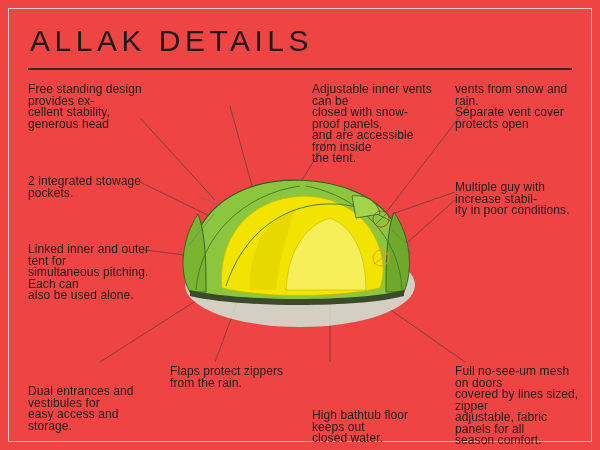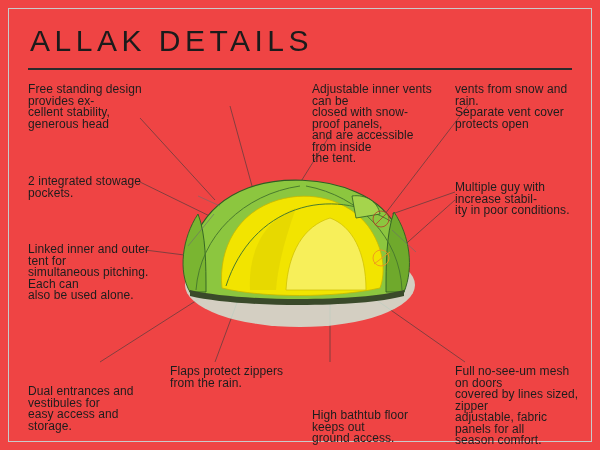--- a/index.html
+++ b/index.html
@@ -160,21 +160,21 @@
     <div>Dual entrances and vestibules for</div>
     <div>easy access and storage.</div>
   </div>
 
   <div class="callout" style="left:170px; top:366px; width:140px;">
     <div>Flaps protect zippers from the rain.</div>
   </div>
 
   <div class="callout" style="left:312px; top:366px; width:124px;margin-top:44px;">
     <div>High bathtub floor keeps out</div>
-    <div>ground access.</div>
+    <div>closed water.</div>
   </div>
 
   <div class="callout" style="left:455px; top:366px; width:124px;">
     <div>Full no-see-um mesh on doors</div>
     <div>covered by lines sized, zipper</div>
     <div>adjustable, fabric panels for all</div>
     <div>season comfort.</div>
   </div>
 
 </div>

